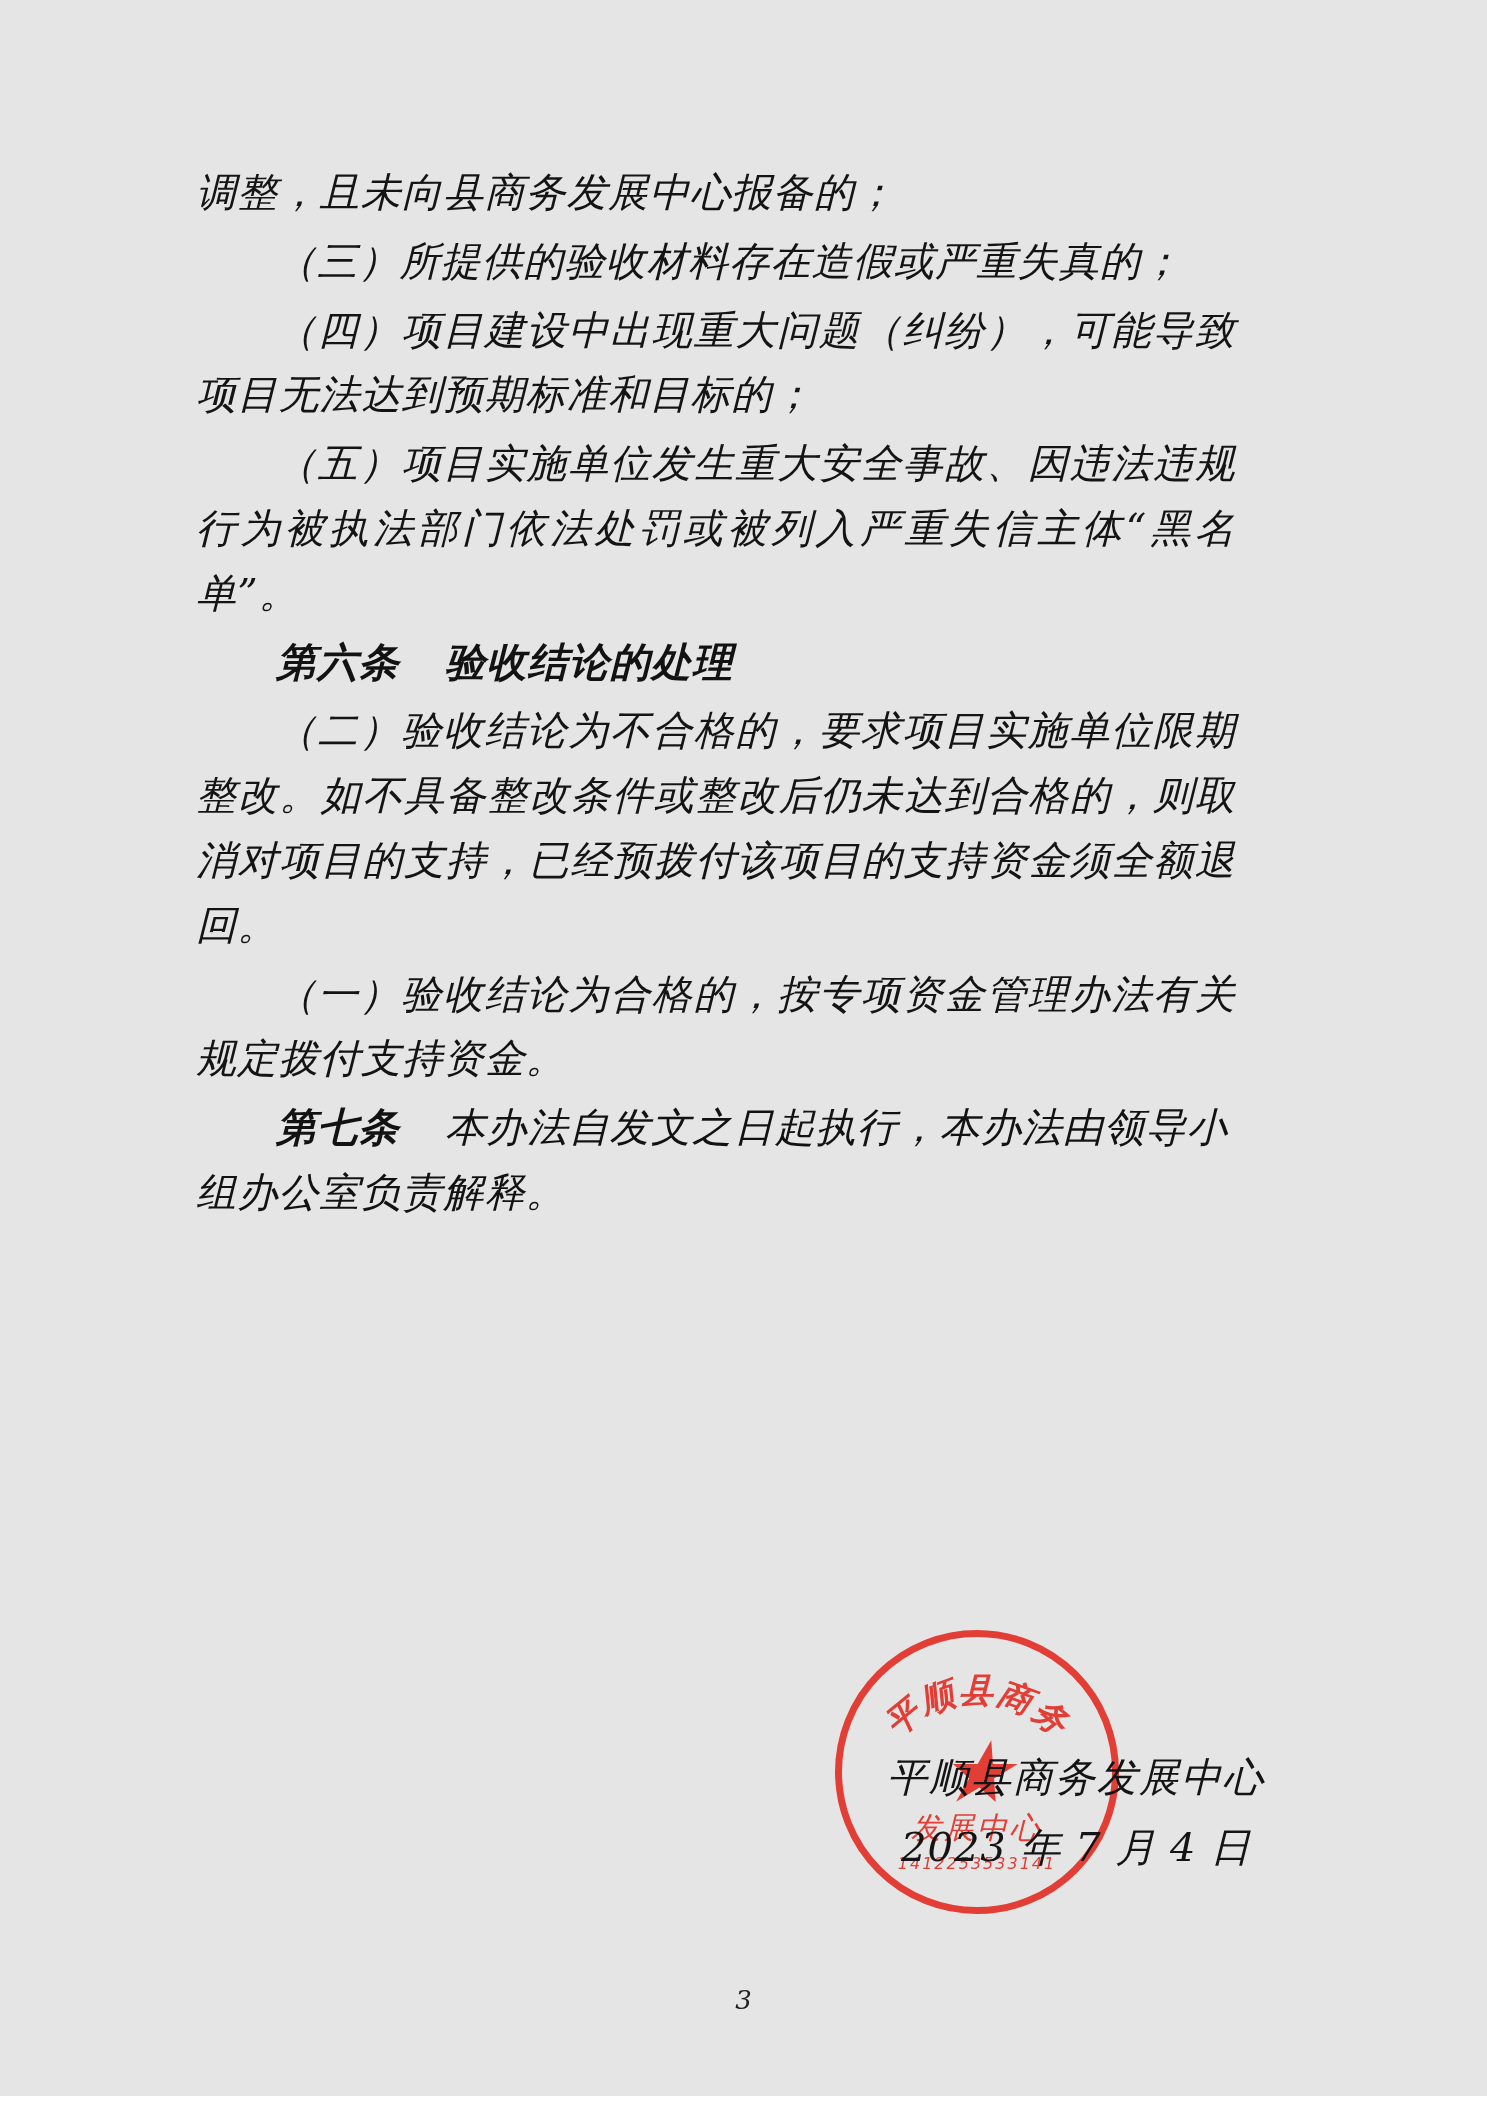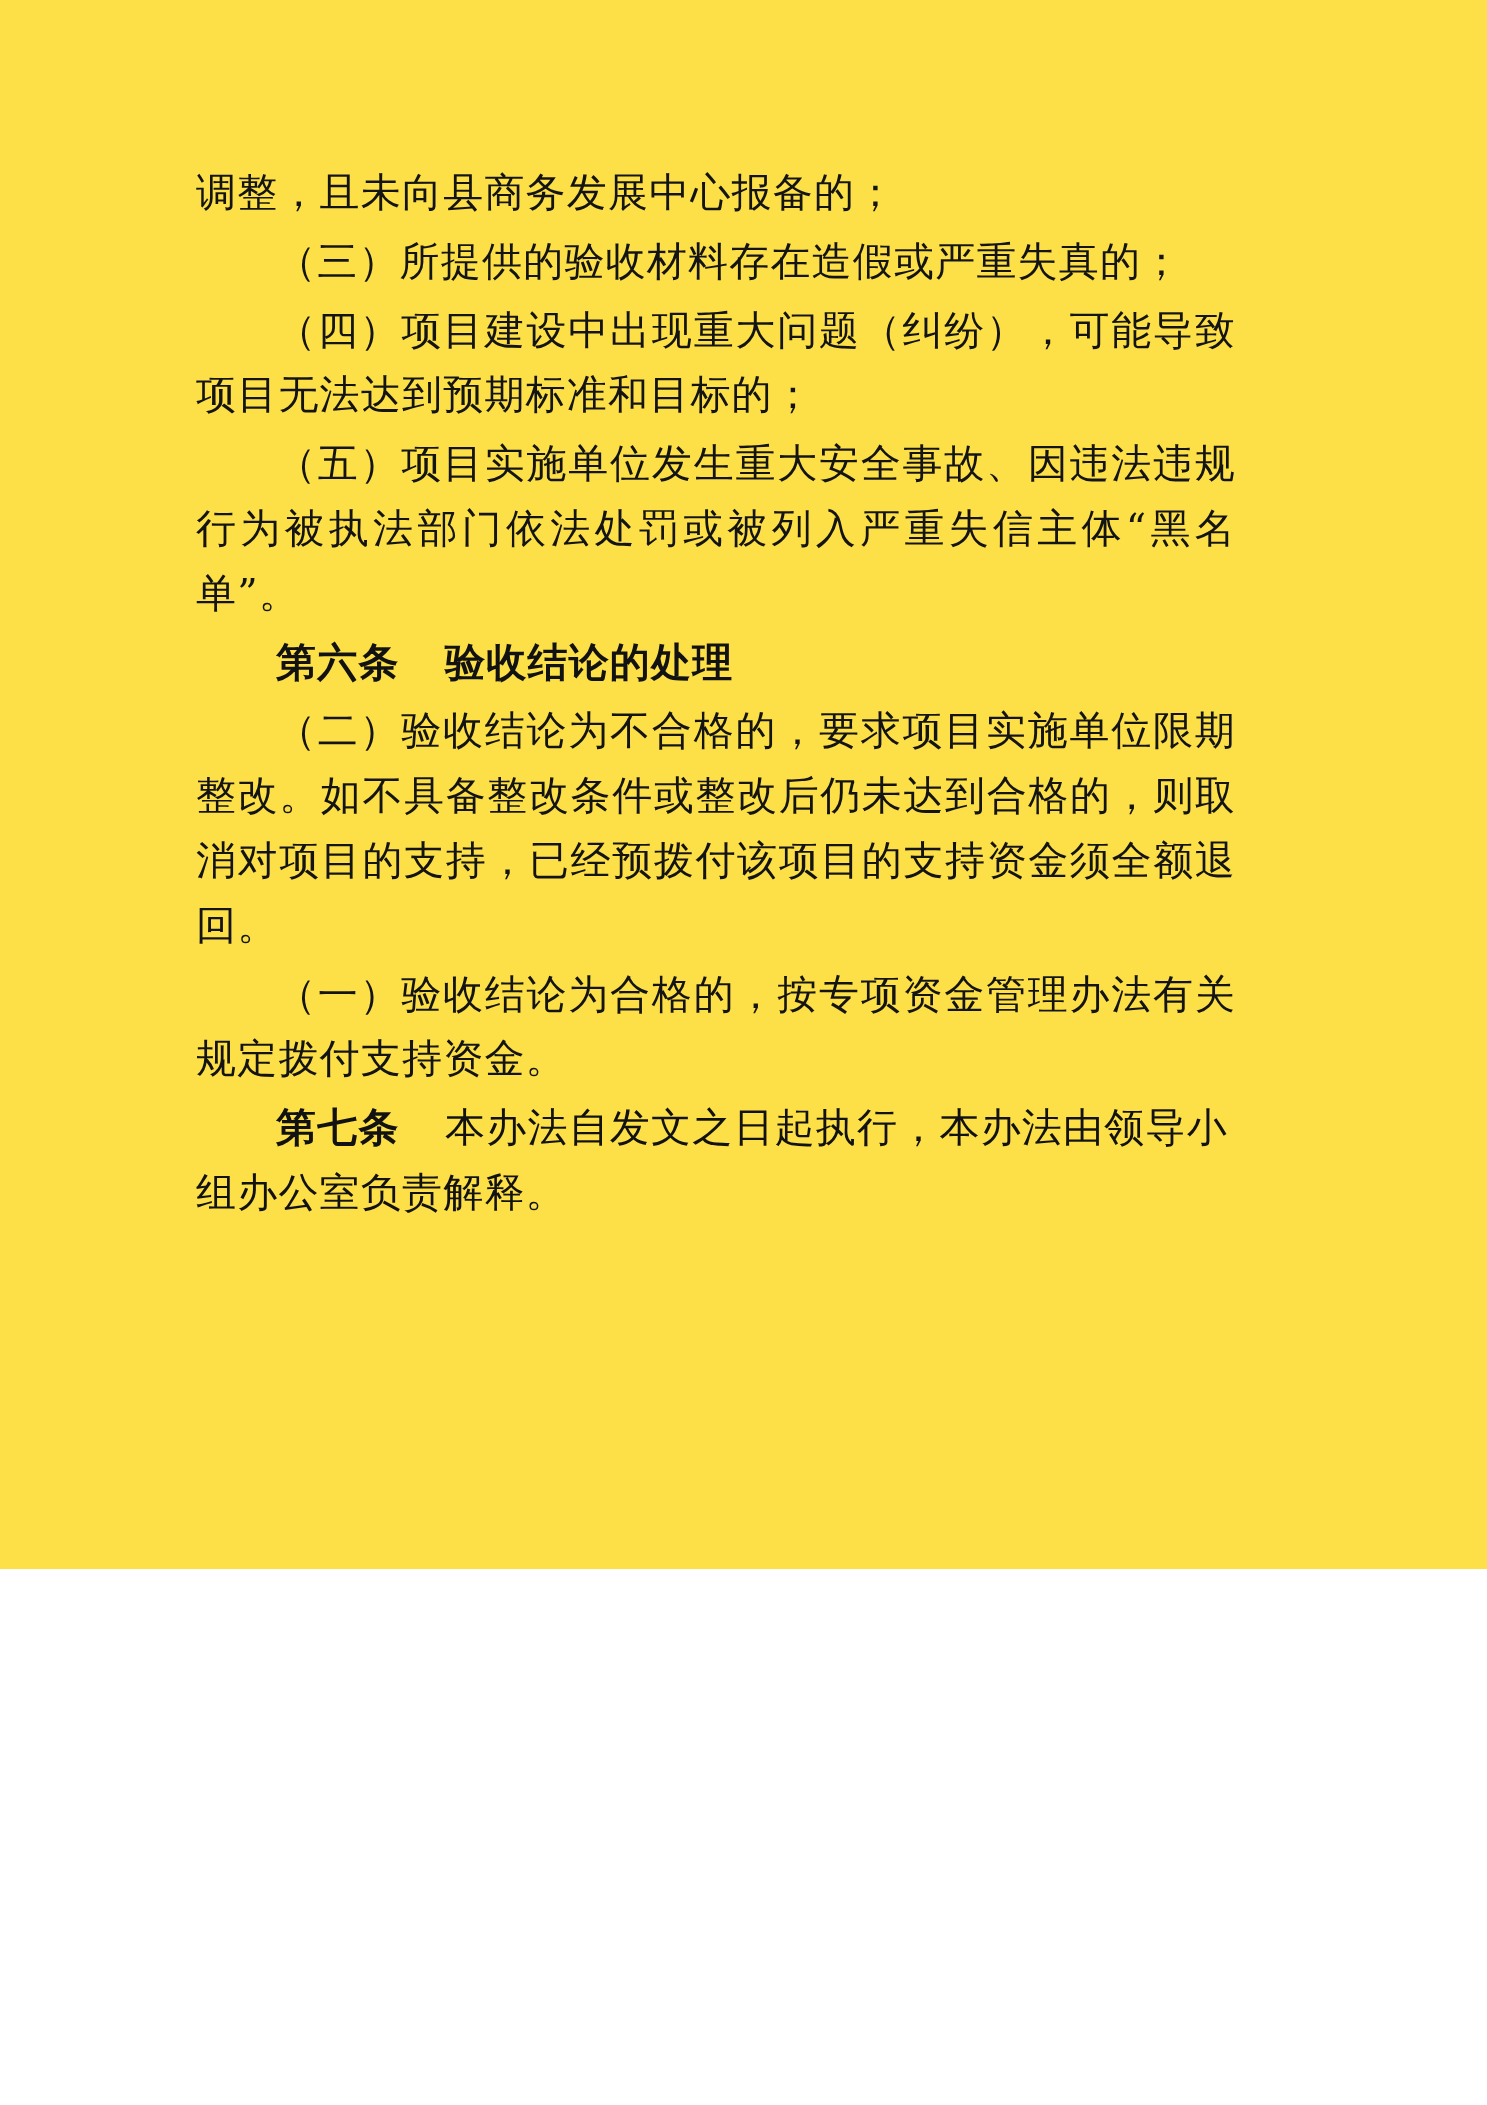--- a/index.html
+++ b/index.html
@@ -7,24 +7,25 @@
     padding: 0;
     background: #ffffff;
   }
   body {
     font-family: "DejaVu Serif", "Liberation Serif", serif;
     color: #1a1a1a;
   }
   .page {
     position: relative;
     width: 1487px;
-    height: 1569px;
-    background: #fde047;
+    height: 2096px;
+    background: #e5e5e5;
     overflow: hidden;
     box-sizing: border-box;
+    font-style: italic;
   }
   .content {
     position: absolute;
     left: 196px;
     top: 160px;
     width: 1040px;
   }
   .para {
     font-size: 40px;
     line-height: 1.62;

